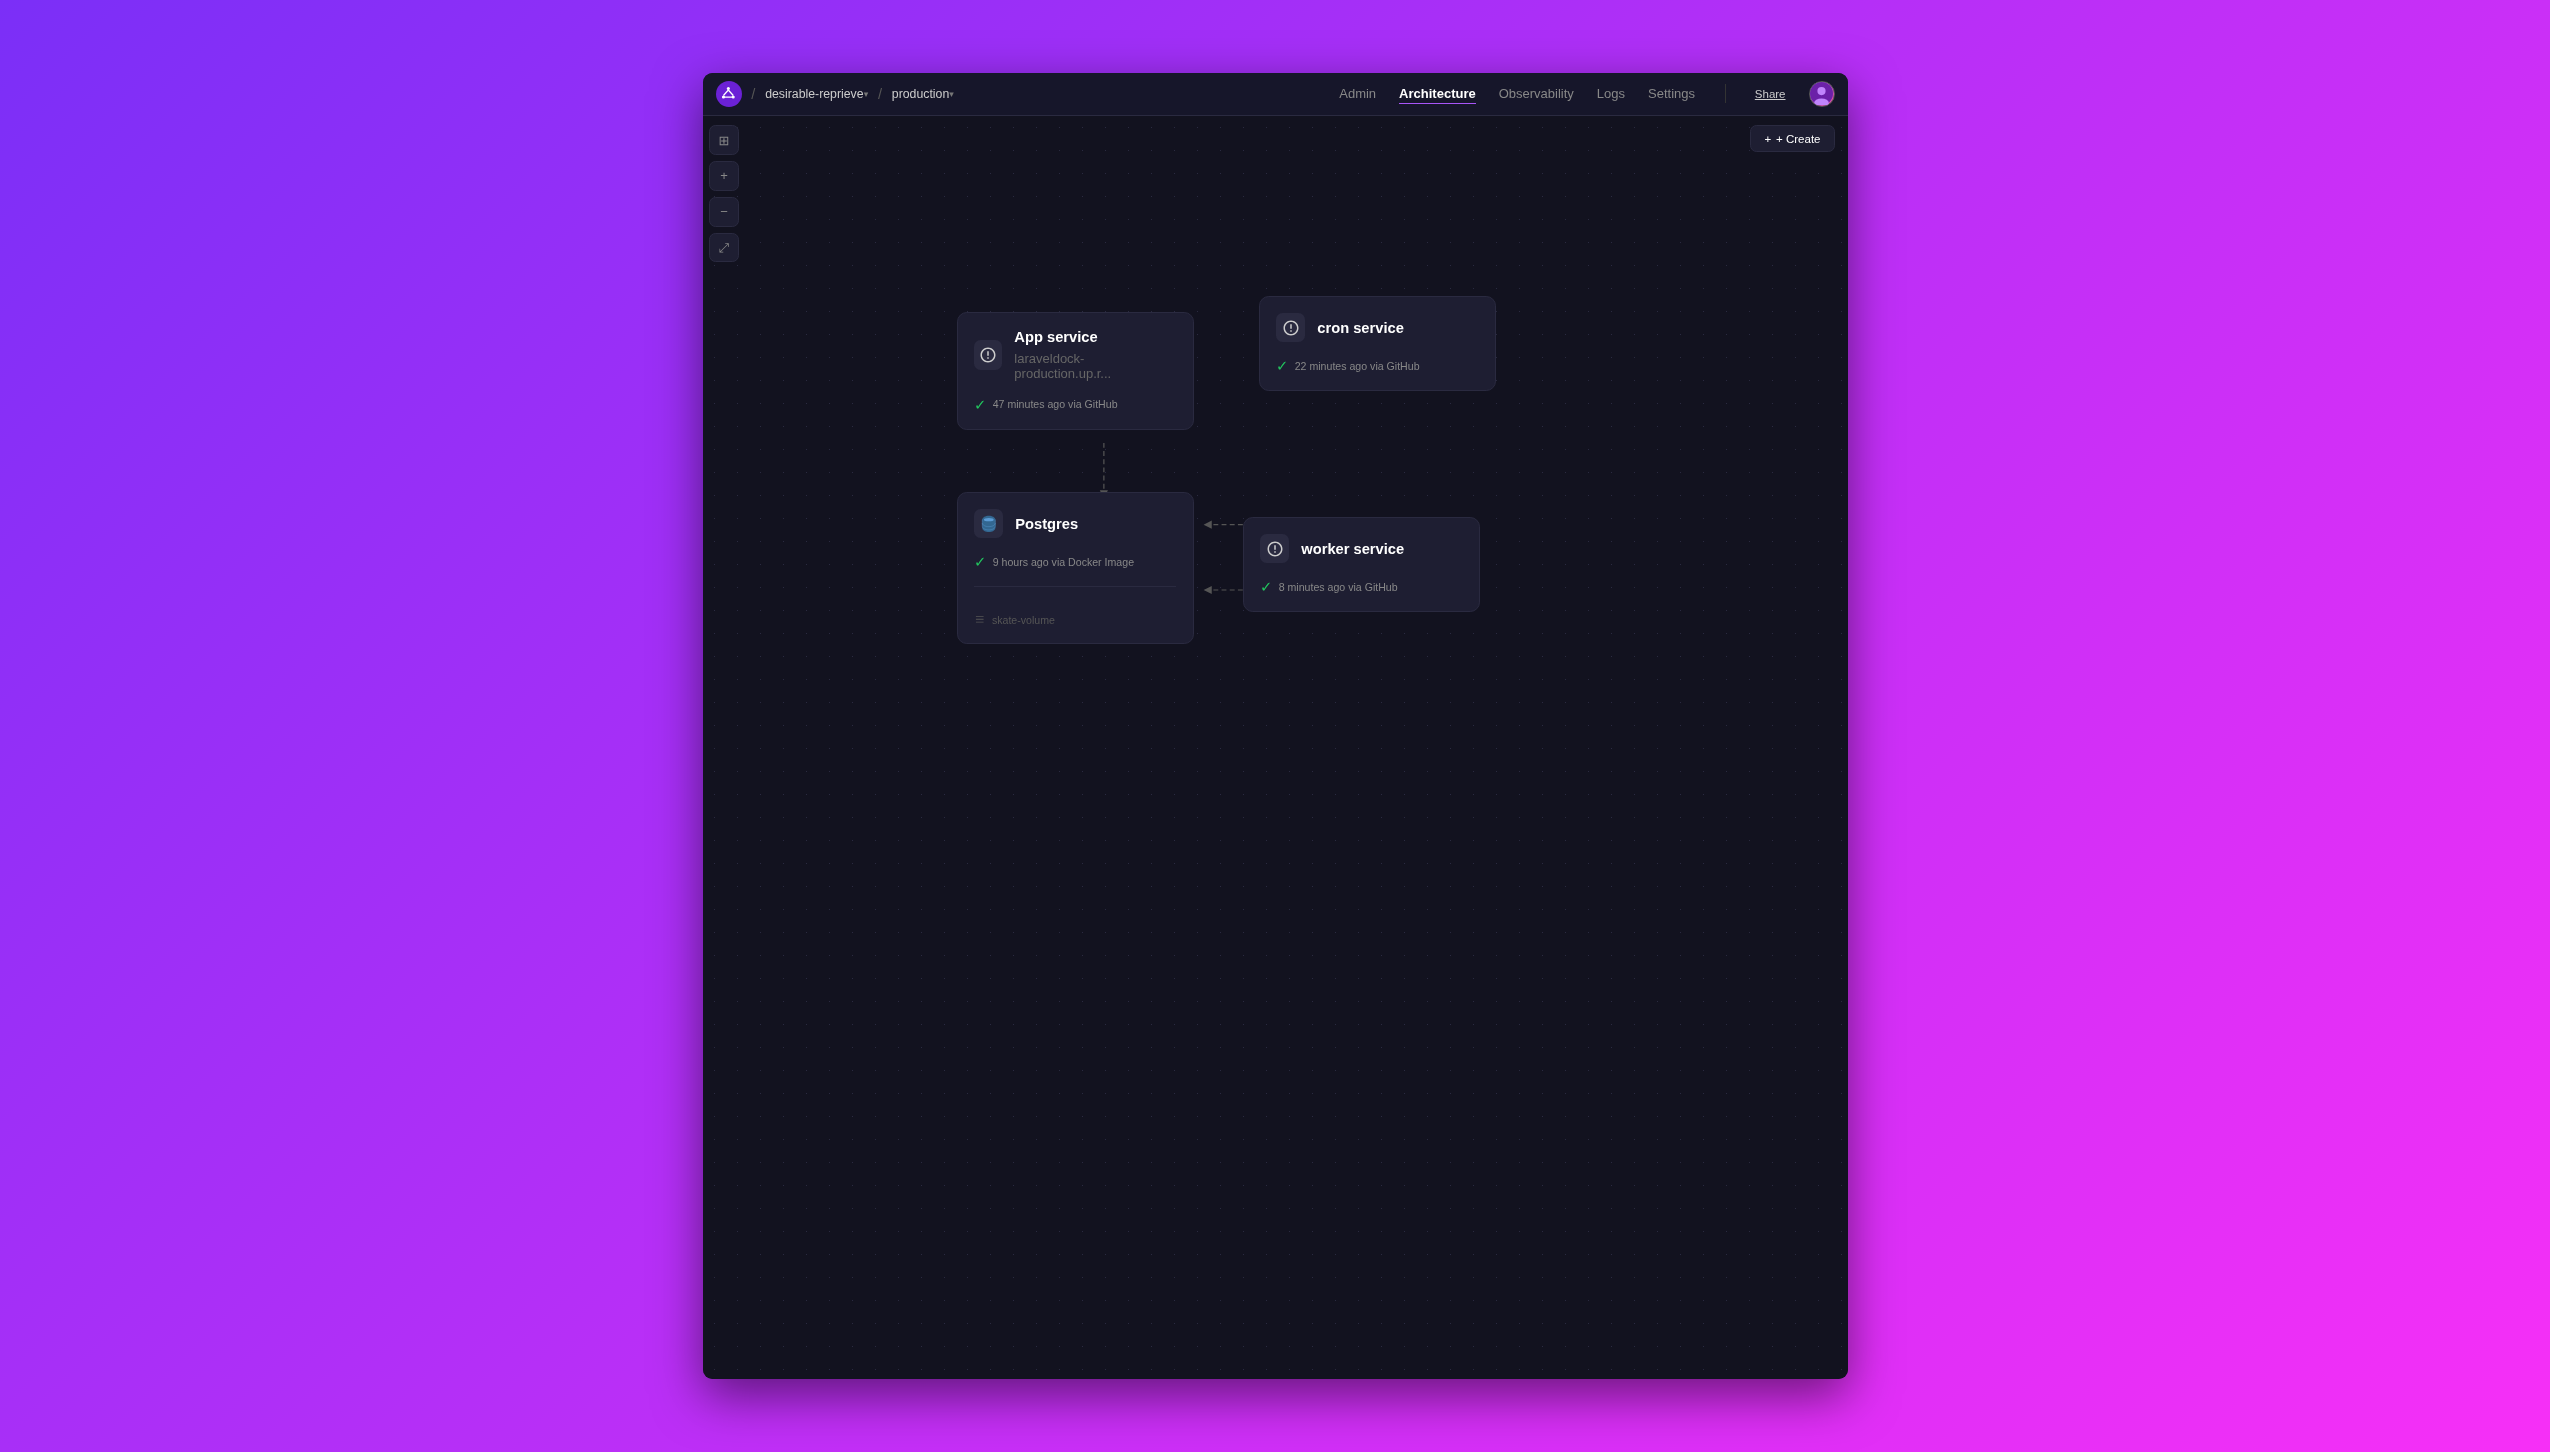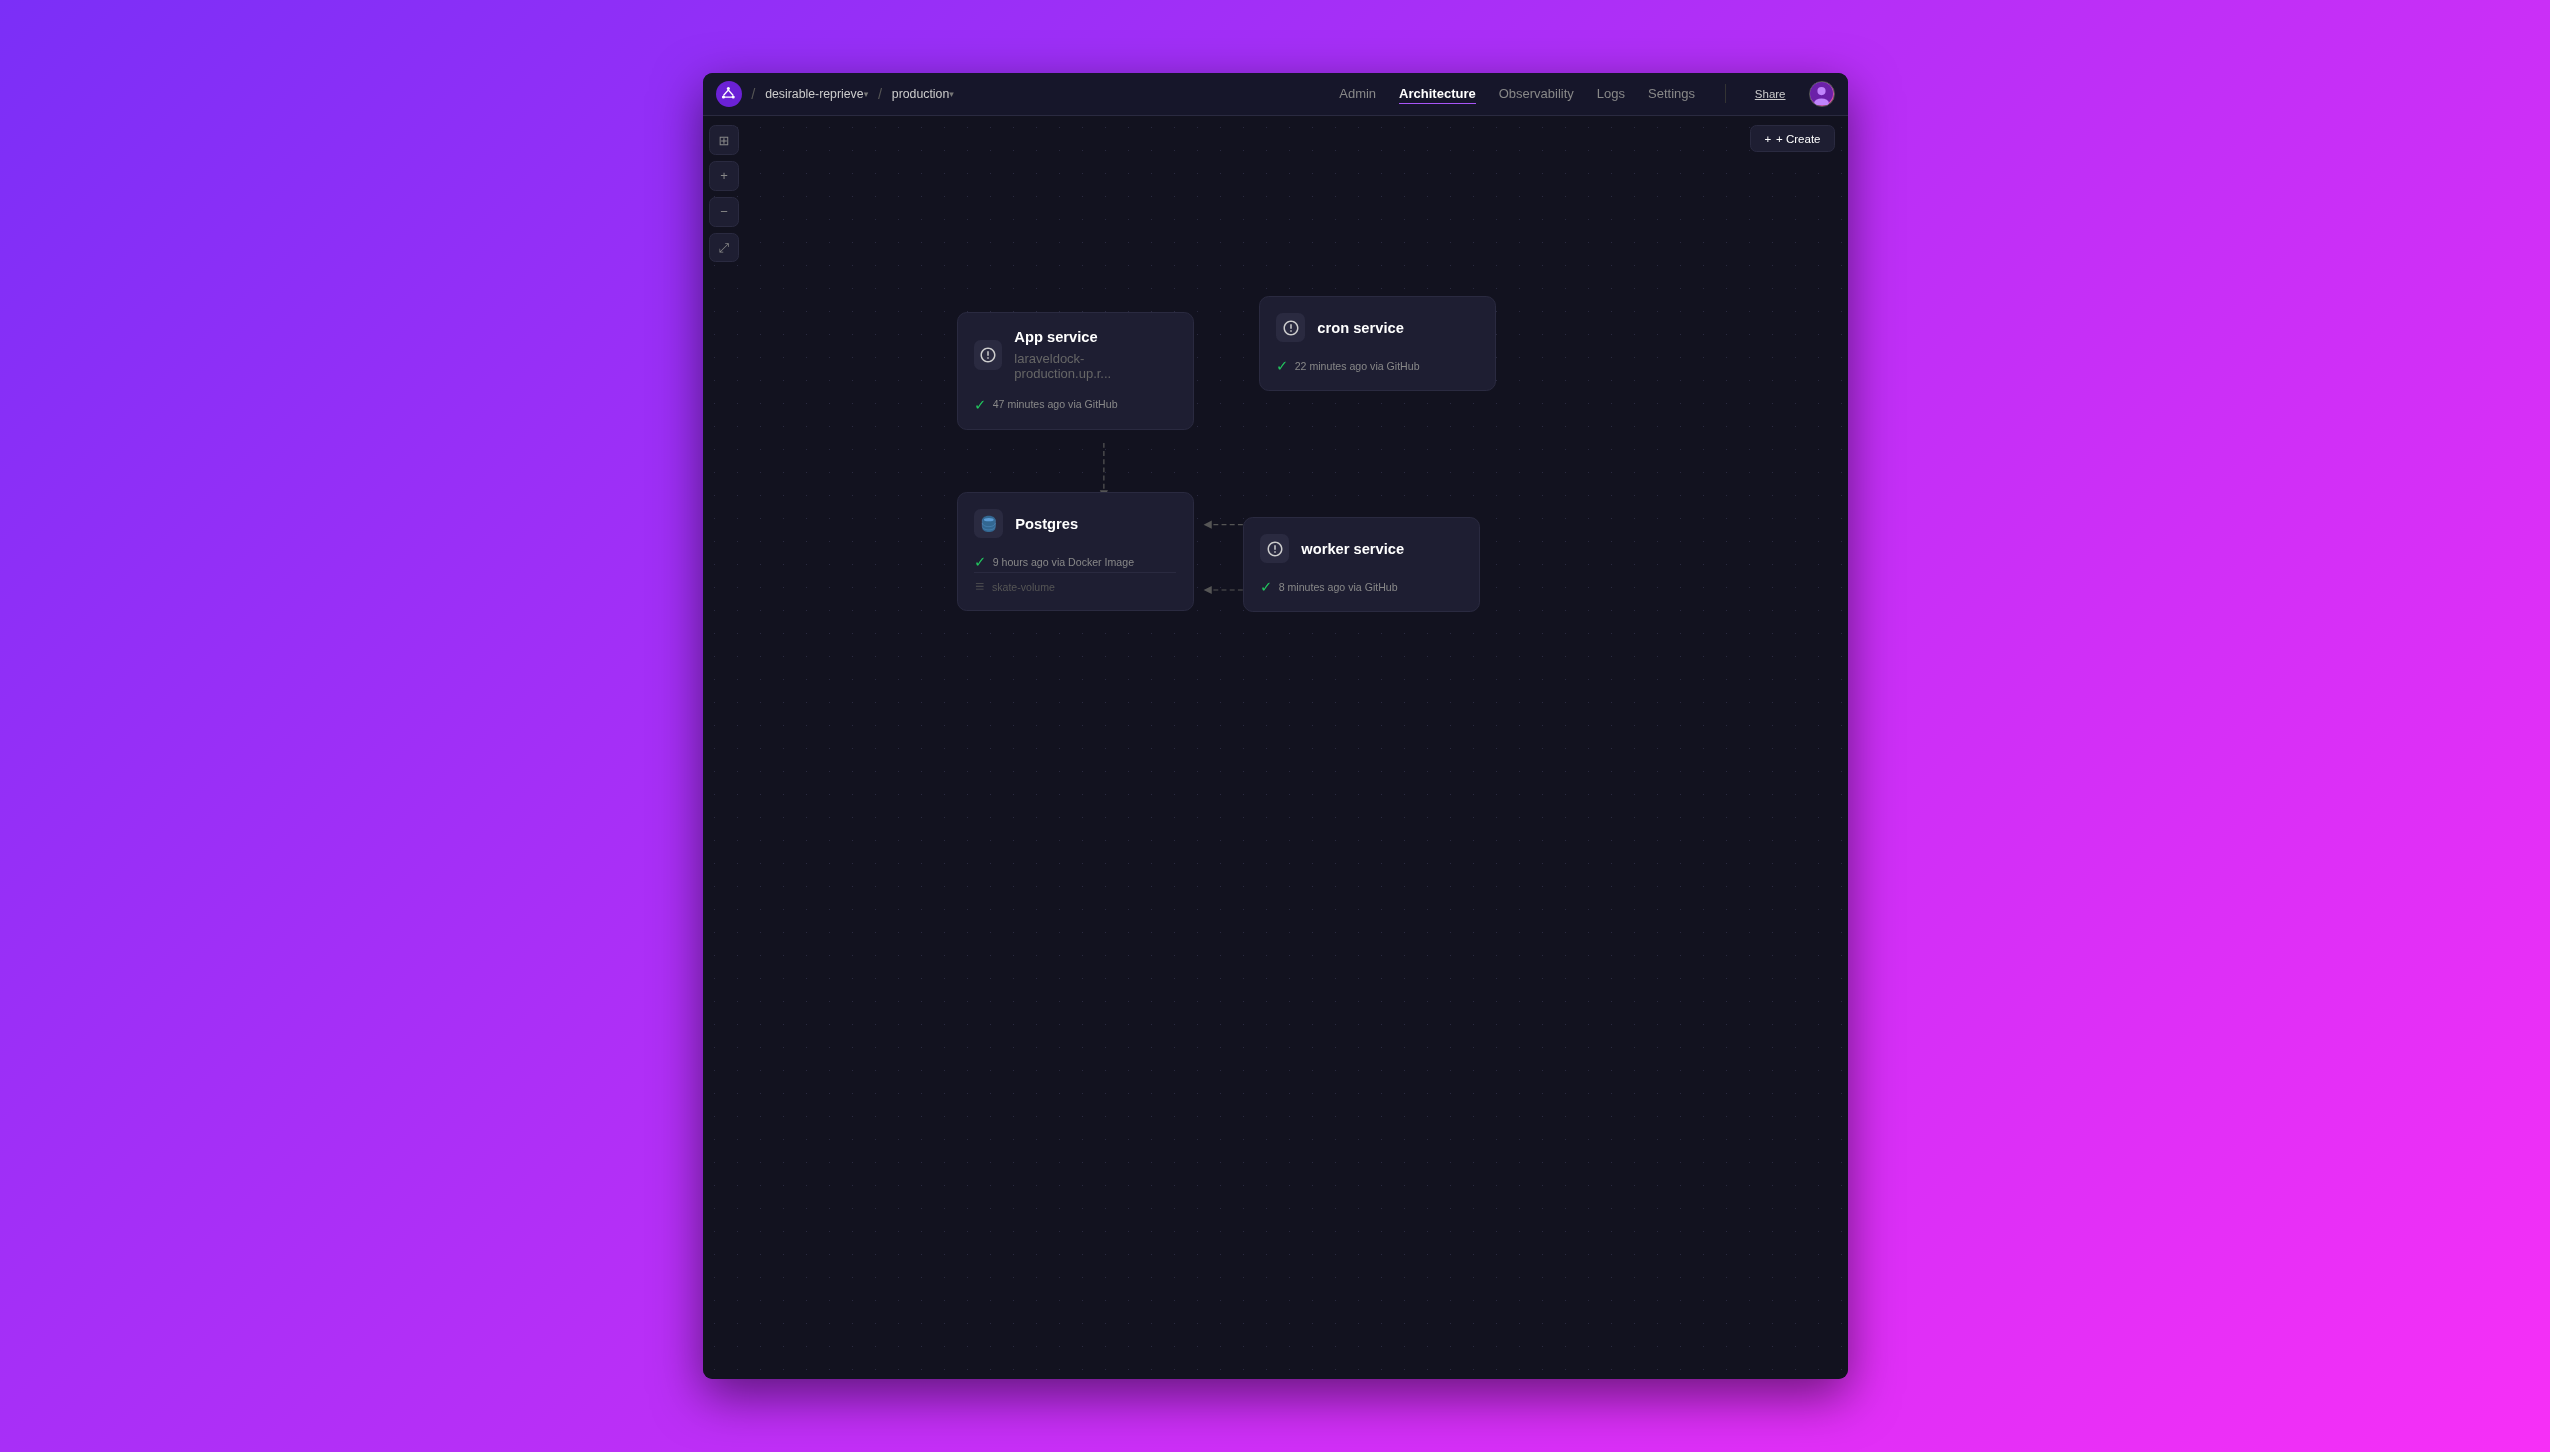--- a/index.html
+++ b/index.html
@@ -108,21 +108,21 @@
       font-size: 16.4px; color: #ccc;
     }
     .card-title { color: white; font-size: 14.7px; font-weight: 600; }
     .card-subtitle { color: #666; font-size: 13px; margin-top: 6px; }
     .card-status {
       display: flex; align-items: center; gap: 6.5px;
       color: #888; font-size: 10.6px;
     }
     .status-icon { color: #22c55e; font-size: 14.7px; }
     .card-footer {
-      border-top: 0.8px solid #2a2a40; margin-top: 2px; padding-top: 7px;
+      border-top: 0.8px solid #2a2a40; margin-top: 16px; padding-top: 26px;
       display: flex; align-items: center; gap: 6.5px;
       color: #555; font-size: 10.6px;
     }
     
     svg.connectors {
       position: absolute; top: 0; left: 0; width: 100%; height: 100%;
       pointer-events: none; overflow: visible;
     }
     .dashed-line {
       stroke: #555; stroke-width: 1.5;

